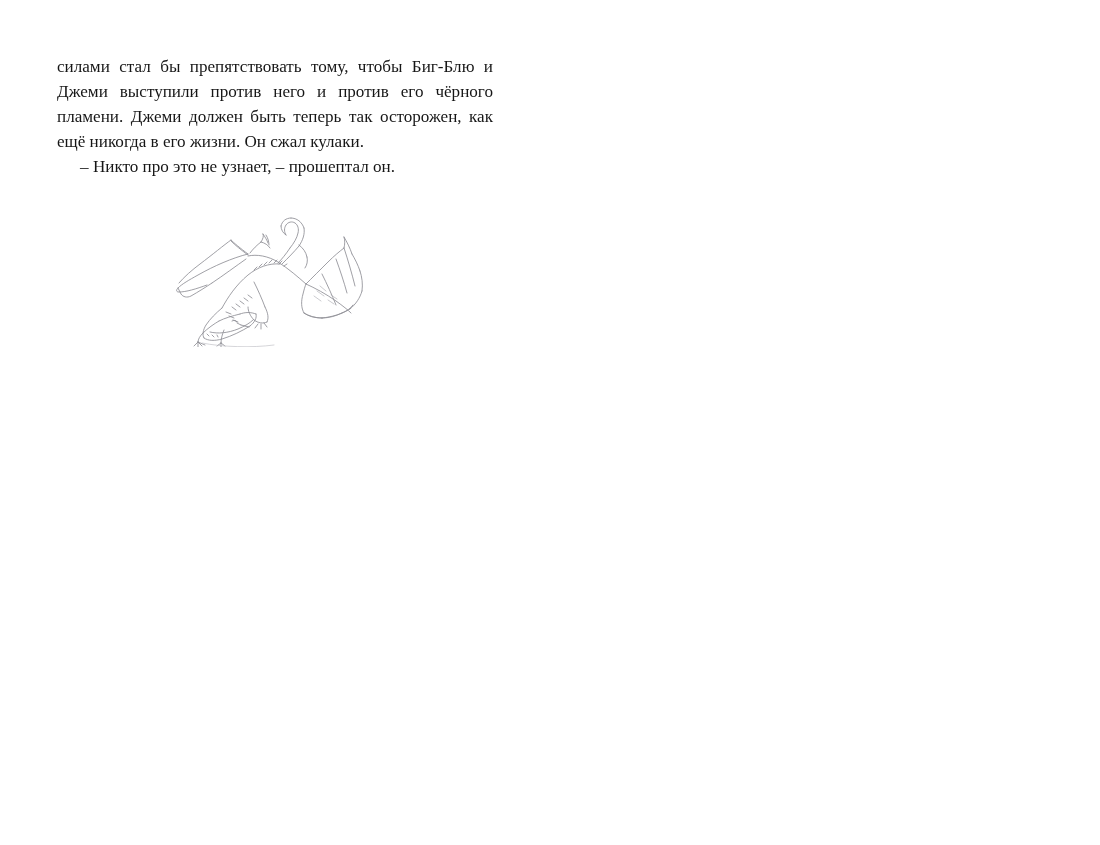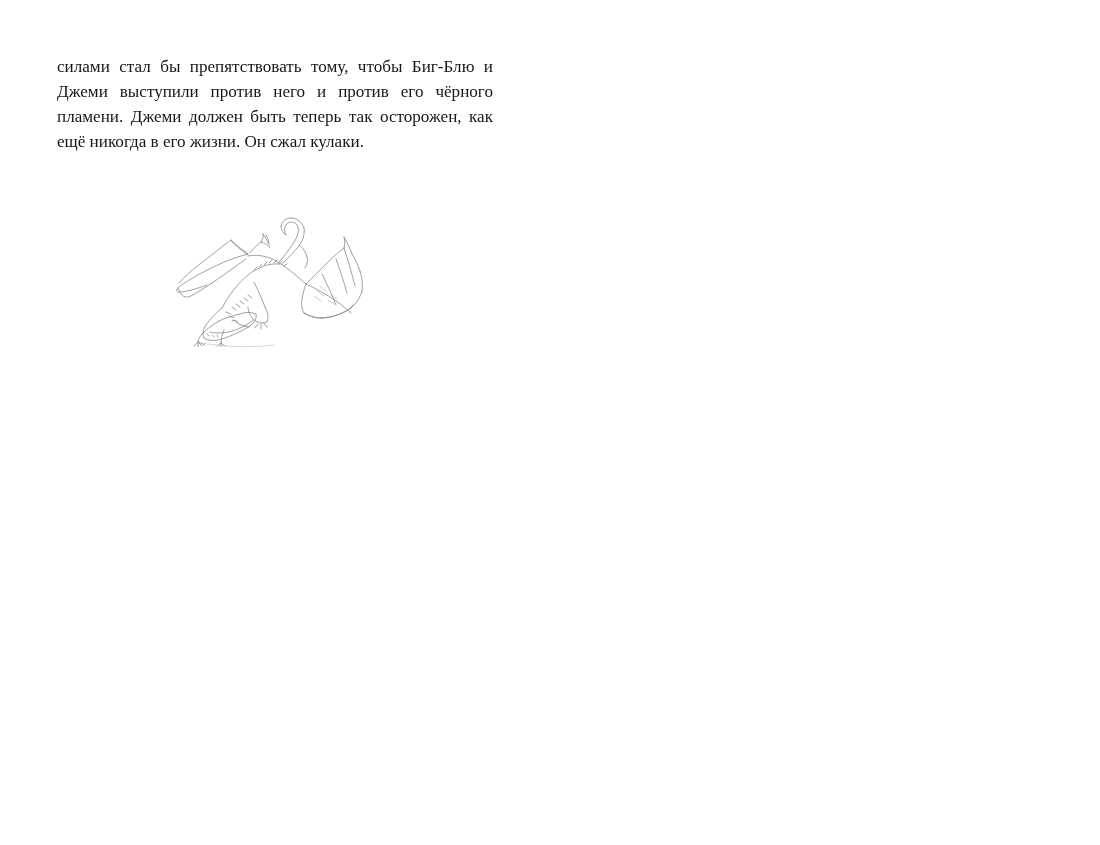--- a/index.html
+++ b/index.html
@@ -75,20 +75,21 @@
 </style>
 </head>
 <body>
 
 <div class="spread">
 
   <div class="page page-left">
 
     <div class="textblock" id="left-text">
       <p class="body-par">силами стал бы препятствовать тому, чтобы Биг-Блю и Джеми выступили против него и против его чёрного пламени. Джеми должен быть теперь так осторожен, как ещё никогда в его жизни. Он сжал кулаки.</p>
+      <p class="body-par indent lastline-left">– Никто про это не узнает, – прошептал он.</p>
     </div>
 
     <div class="illus" id="dragon-illus">
       <svg viewBox="0 0 215 135" xmlns="http://www.w3.org/2000/svg">
         <g fill="none" stroke="#8f8f96" stroke-width="0.85" stroke-linecap="round" stroke-linejoin="round">
 
           <path d="M86 42 C70 46 52 54 36 63 C27 68 20 72 16 76 C14 78 14 80 17 80
                    C24 80 34 77 45 73"></path>
           <path d="M86 42 C78 36 72 31 69 28"></path>
           <path d="M69 28 C62 33 50 43 38 52 C30 58 22 65 17 71"></path>

